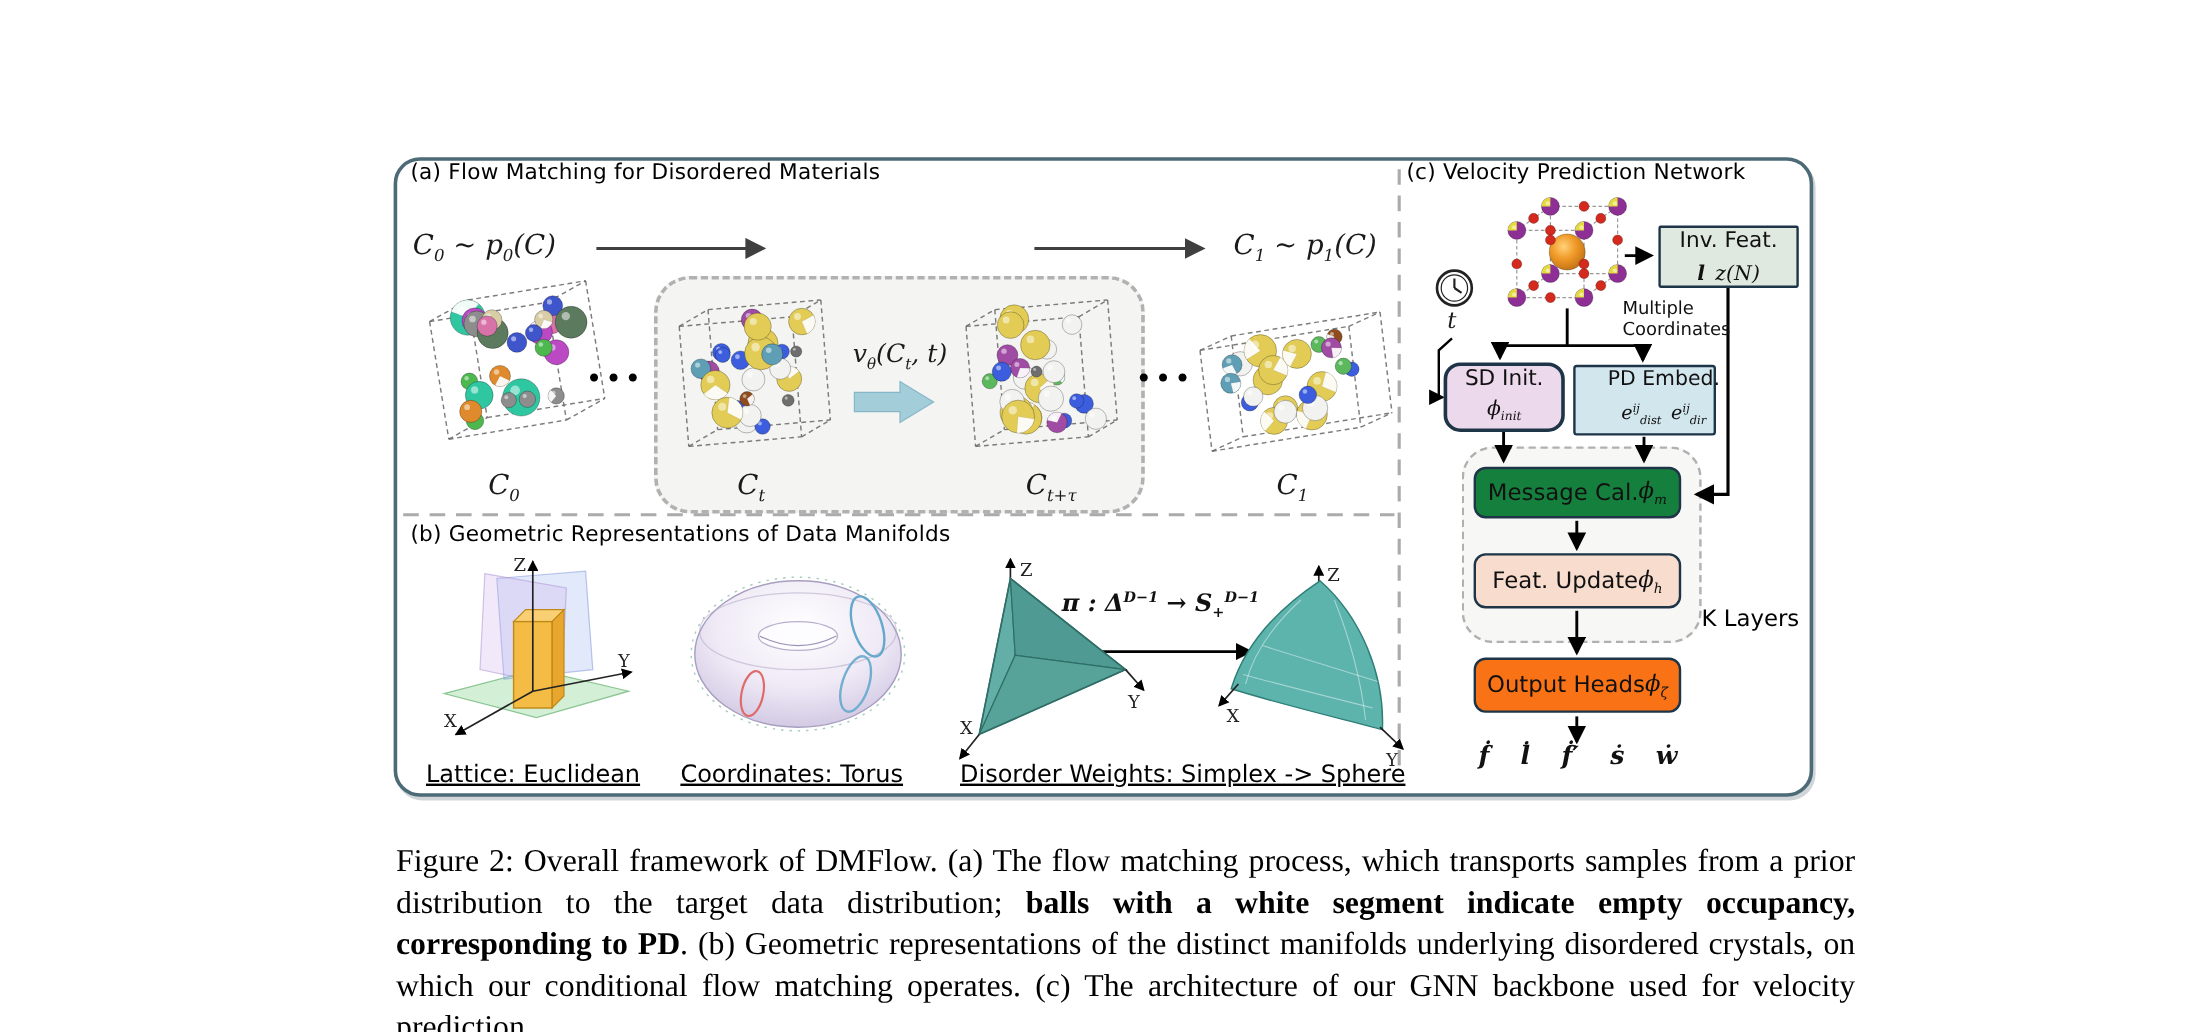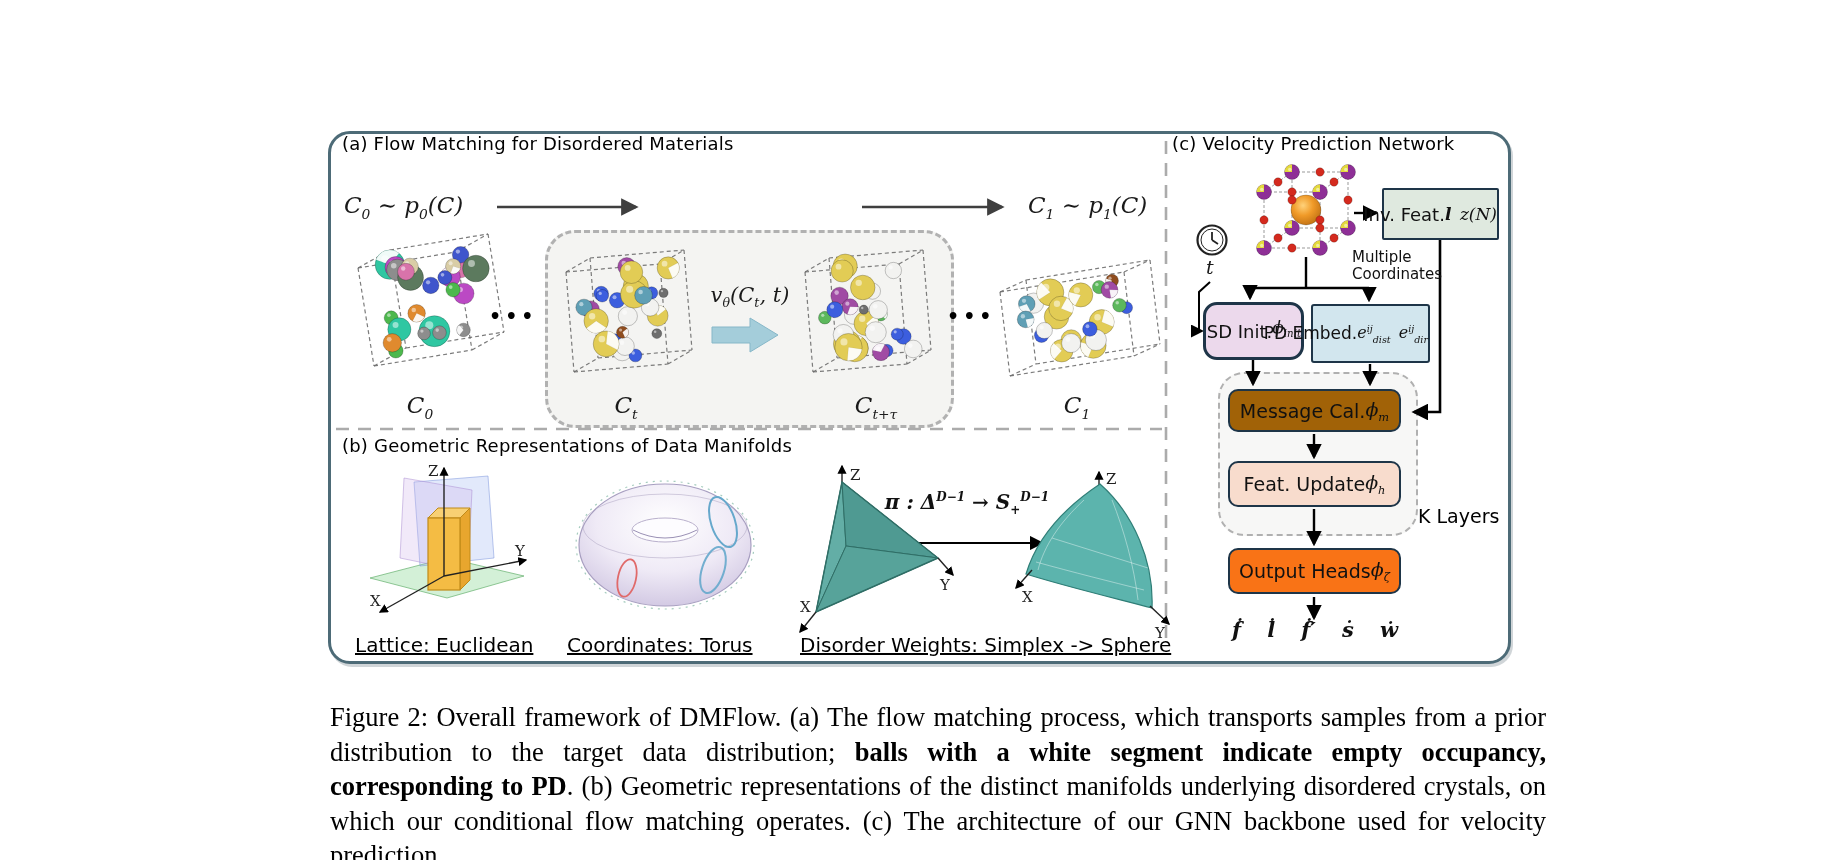--- a/index.html
+++ b/index.html
@@ -8,21 +8,21 @@
   .abs{position:absolute;}
   .t-title{font-size:18px;color:#000;white-space:nowrap;letter-spacing:.2px;}
   .mxb{font-family:"DejaVu Serif",serif;font-style:italic;color:#1a1a1a;white-space:nowrap;}
   .mx{font-family:"DejaVu Serif",serif;font-style:italic;}
   sub{font-size:.6em;} sup{font-size:.6em;}
   .fs23{font-size:23px;} .fs21{font-size:21px;} .fs19{font-size:19px;}
   .ctr{text-align:center;}
   .dots{font-weight:bold;font-size:19px;letter-spacing:4px;color:#000;}
   .cap{font-size:20px;color:#000;text-align:left;white-space:nowrap;text-decoration:underline;}
   .mform{font-family:"DejaVu Serif",serif;font-style:italic;font-weight:bold;font-size:20px;color:#111;text-align:center;white-space:nowrap;}
-  .cbox{display:flex;flex-direction:row;align-items:center;justify-content:flex-end;
+  .cbox{display:flex;flex-direction:column;align-items:center;justify-content:space-between;
         border:2.8px solid #1e3548;color:#111;box-sizing:border-box;}
   .bx1{font-size:18px;line-height:21px;white-space:nowrap;}
   .bx2{font-size:17px;line-height:19px;white-space:nowrap;}
   .rowbox{display:flex;align-items:center;justify-content:center;border:2.8px solid #1e3548;
           border-radius:10px;font-size:19px;color:#111;box-sizing:border-box;white-space:nowrap;}
   .outrow{display:flex;justify-content:space-between;font-family:"DejaVu Serif",serif;
           font-style:italic;font-weight:bold;font-size:21px;color:#111;}
   .minttext{font-size:15px;line-height:17px;color:#111;}
   .caption{font-family:"Liberation Serif",serif;font-size:26.5px;line-height:34.5px;color:#000;
            text-align:justify;margin:0;}
@@ -520,21 +520,21 @@
   <div class="abs cbox" style="left:1203px;top:302px;width:101px;height:58px;background:#ecd9ec;border-width:3px;border-radius:14px;">
     <div class="bx1">SD Init.</div>
     <div class="bx2 mx">ϕ<sub>init</sub></div>
   </div>
 
   <div class="abs cbox" style="left:1311px;top:304px;width:119px;height:59px;background:#d2e6ee;border-width:2px;border-radius:3px;padding-left:32px;">
     <div class="bx1" style="font-size:17px">PD Embed.</div>
     <div class="bx2 mx" style="font-size:16px">e<sup>ij</sup><sub>dist</sub> e<sup>ij</sup><sub>dir</sub></div>
   </div>
 
-  <div class="abs rowbox" style="left:1228px;top:389px;width:173px;height:43px;background:#a16207;">Message Cal. <span class="mx">ϕ<sub>m</sub></span></div>
+  <div class="abs rowbox" style="left:1228px;top:389px;width:173px;height:43px;background:#15803d;">Message Cal. <span class="mx">ϕ<sub>m</sub></span></div>
 
   <div class="abs rowbox" style="left:1228px;top:461px;width:173px;height:46px;background:#f8dccd;">Feat. Update <span class="mx">ϕ<sub>h</sub></span></div>
 
   <div class="abs fs19" style="left:1418px;top:505px;white-space:nowrap;">K Layers</div>
 
   <div class="abs rowbox" style="left:1228px;top:548px;width:173px;height:46px;background:#f97316;">Output Heads <span class="mx">ϕ<sub>ζ</sub></span></div>
 
   <div class="abs outrow" style="left:1232px;top:617px;width:166px;">
     <span>ḟ</span>
     <span>l̇</span>

